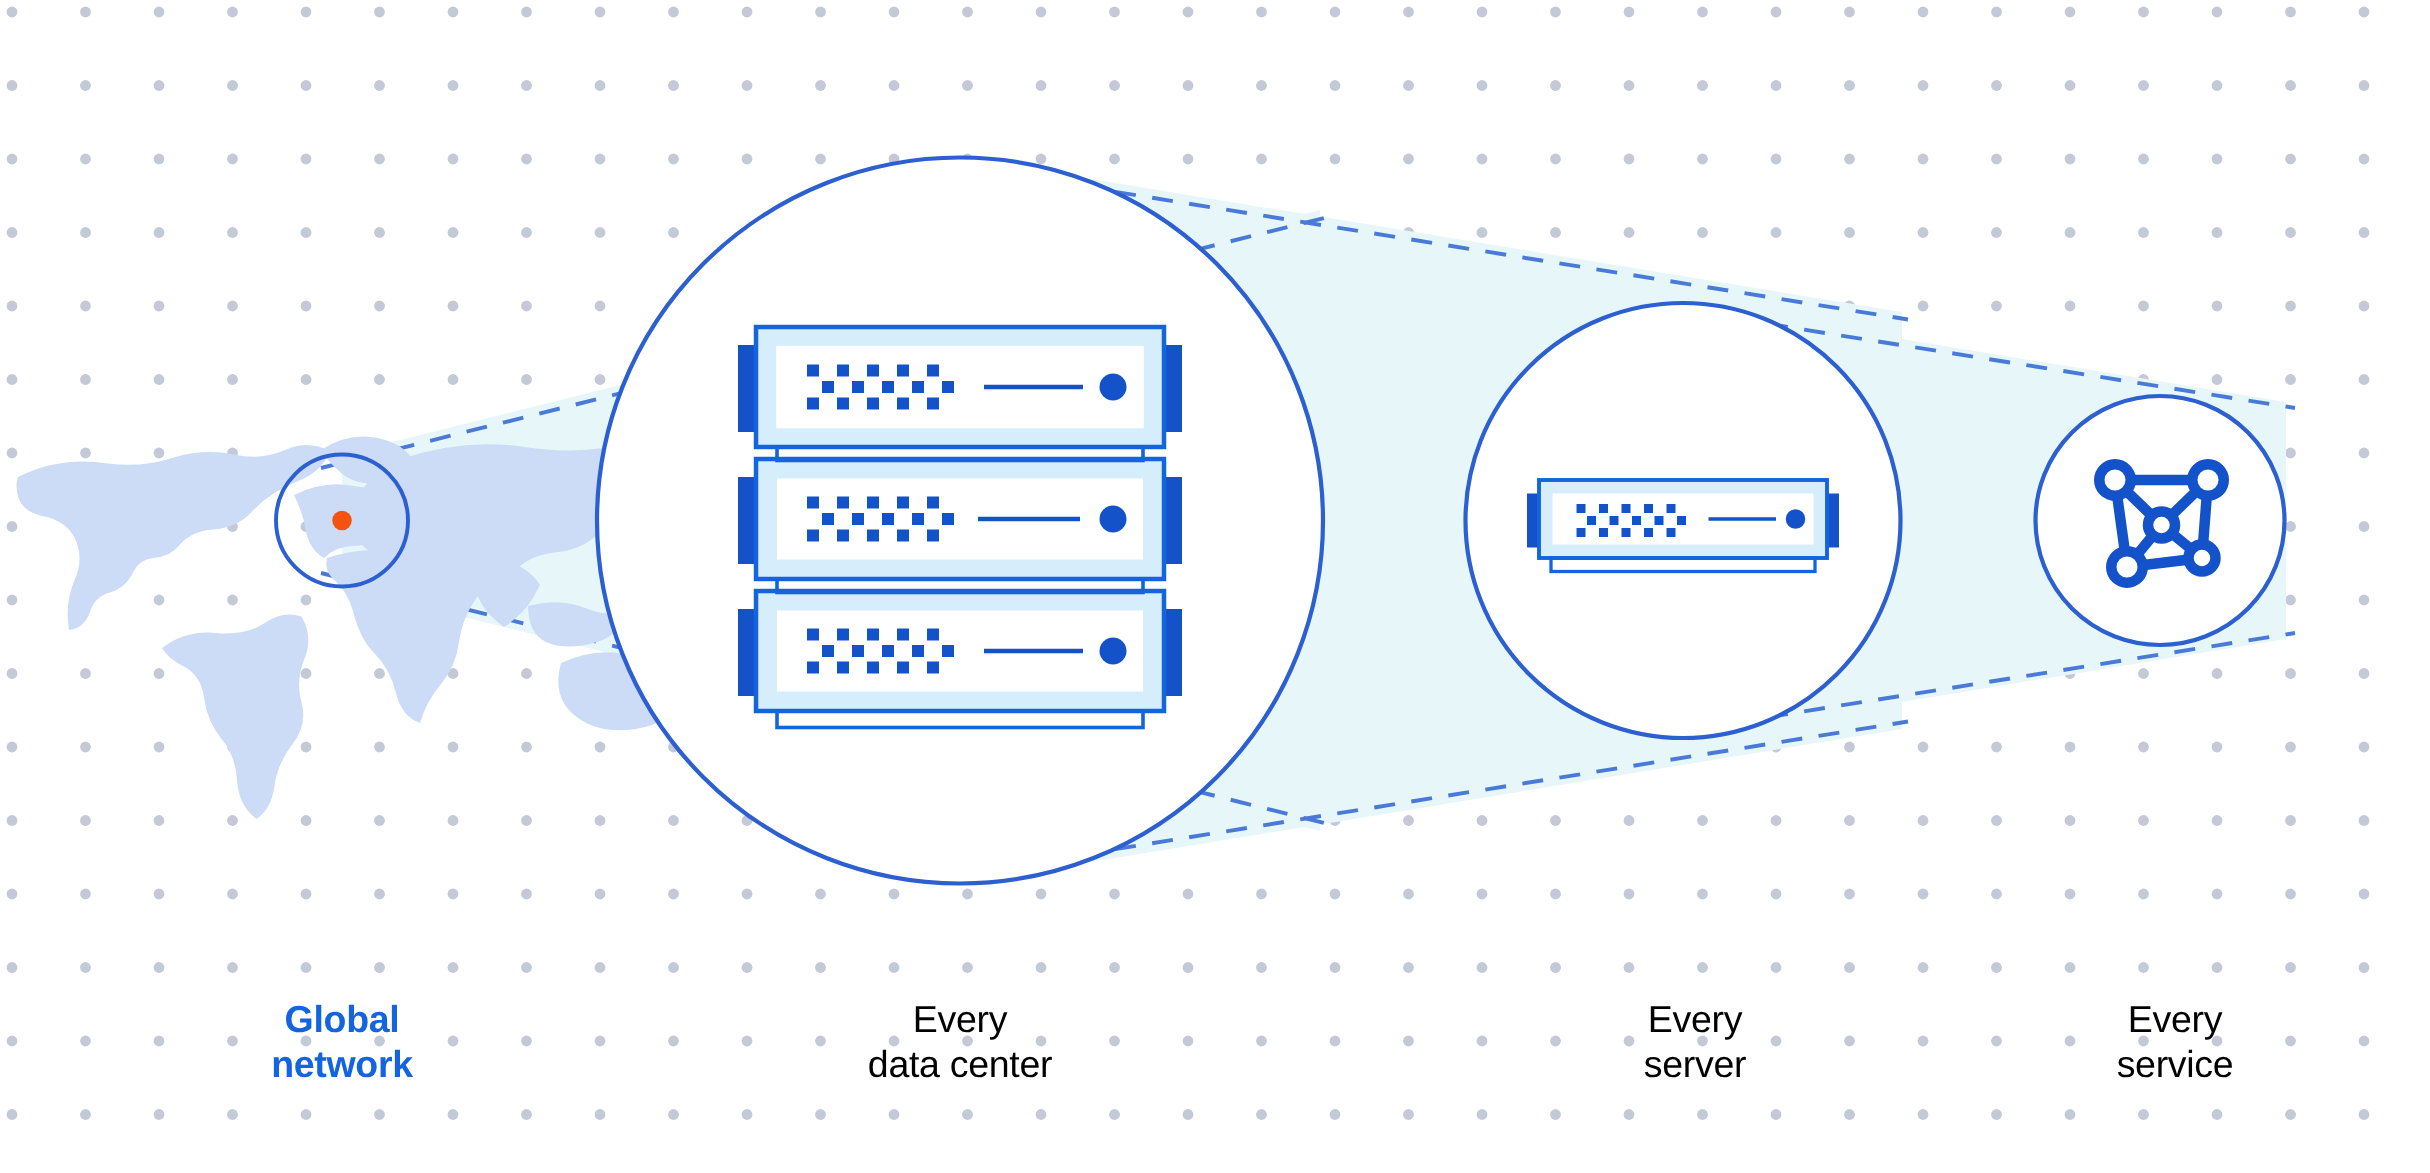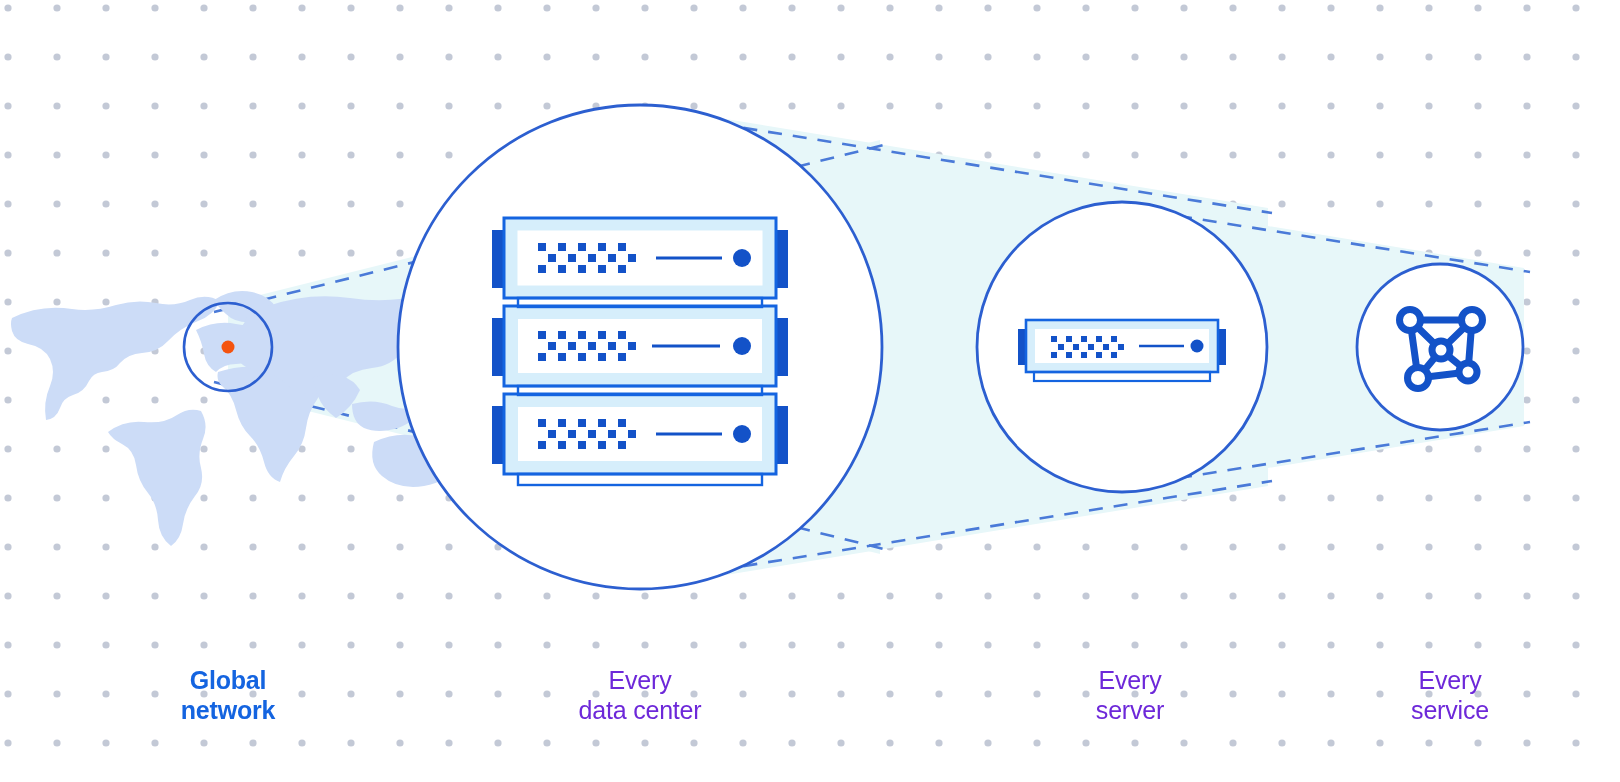--- a/index.html
+++ b/index.html
@@ -36,21 +36,21 @@
   }
   
   .caption {
     position: absolute;
     z-index: 4;
     text-align: center;
     font-family: "Liberation Sans", sans-serif;
     font-size: 25px;
     line-height: 1.18;
     font-weight: 400;
-    color: #6d28d9;
+    color: #000000;
     letter-spacing: -0.2px;
     white-space: pre-line;
   }
   .caption.accent {
     color: #1464e0;
     font-weight: 700;
   }
   #caption-global   { left:  118px; top: 666px; width: 220px; }
   #caption-dc       { left:  530px; top: 666px; width: 220px; }
   #caption-server   { left: 1020px; top: 666px; width: 220px; }

